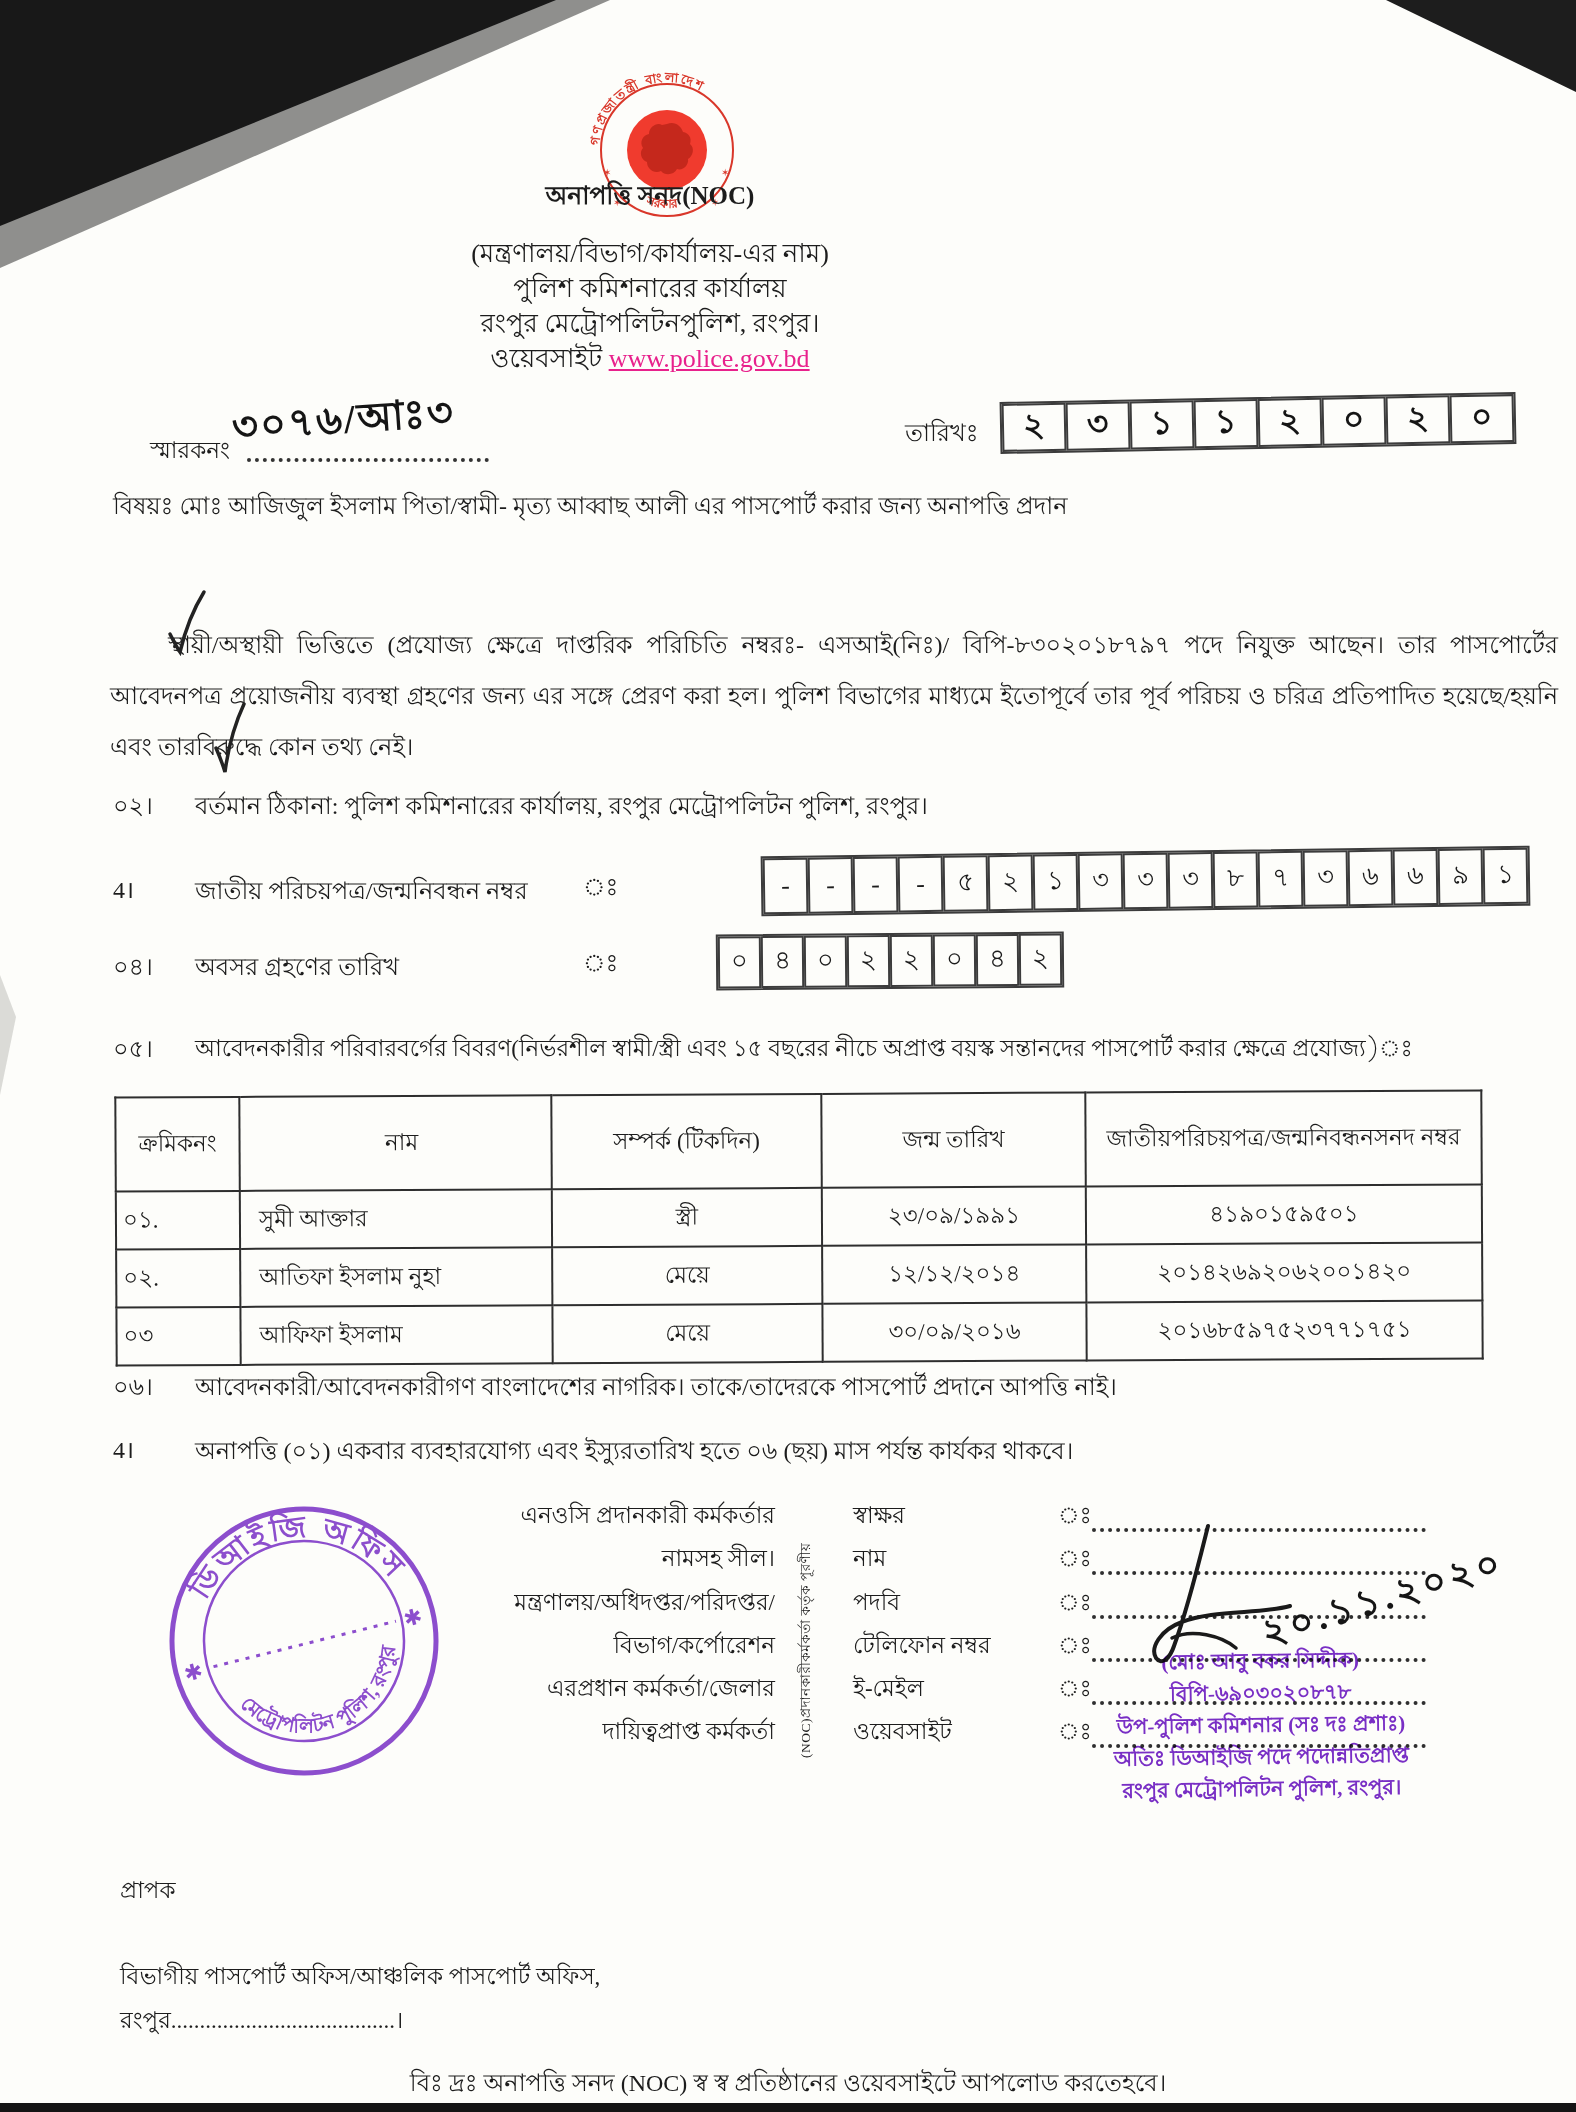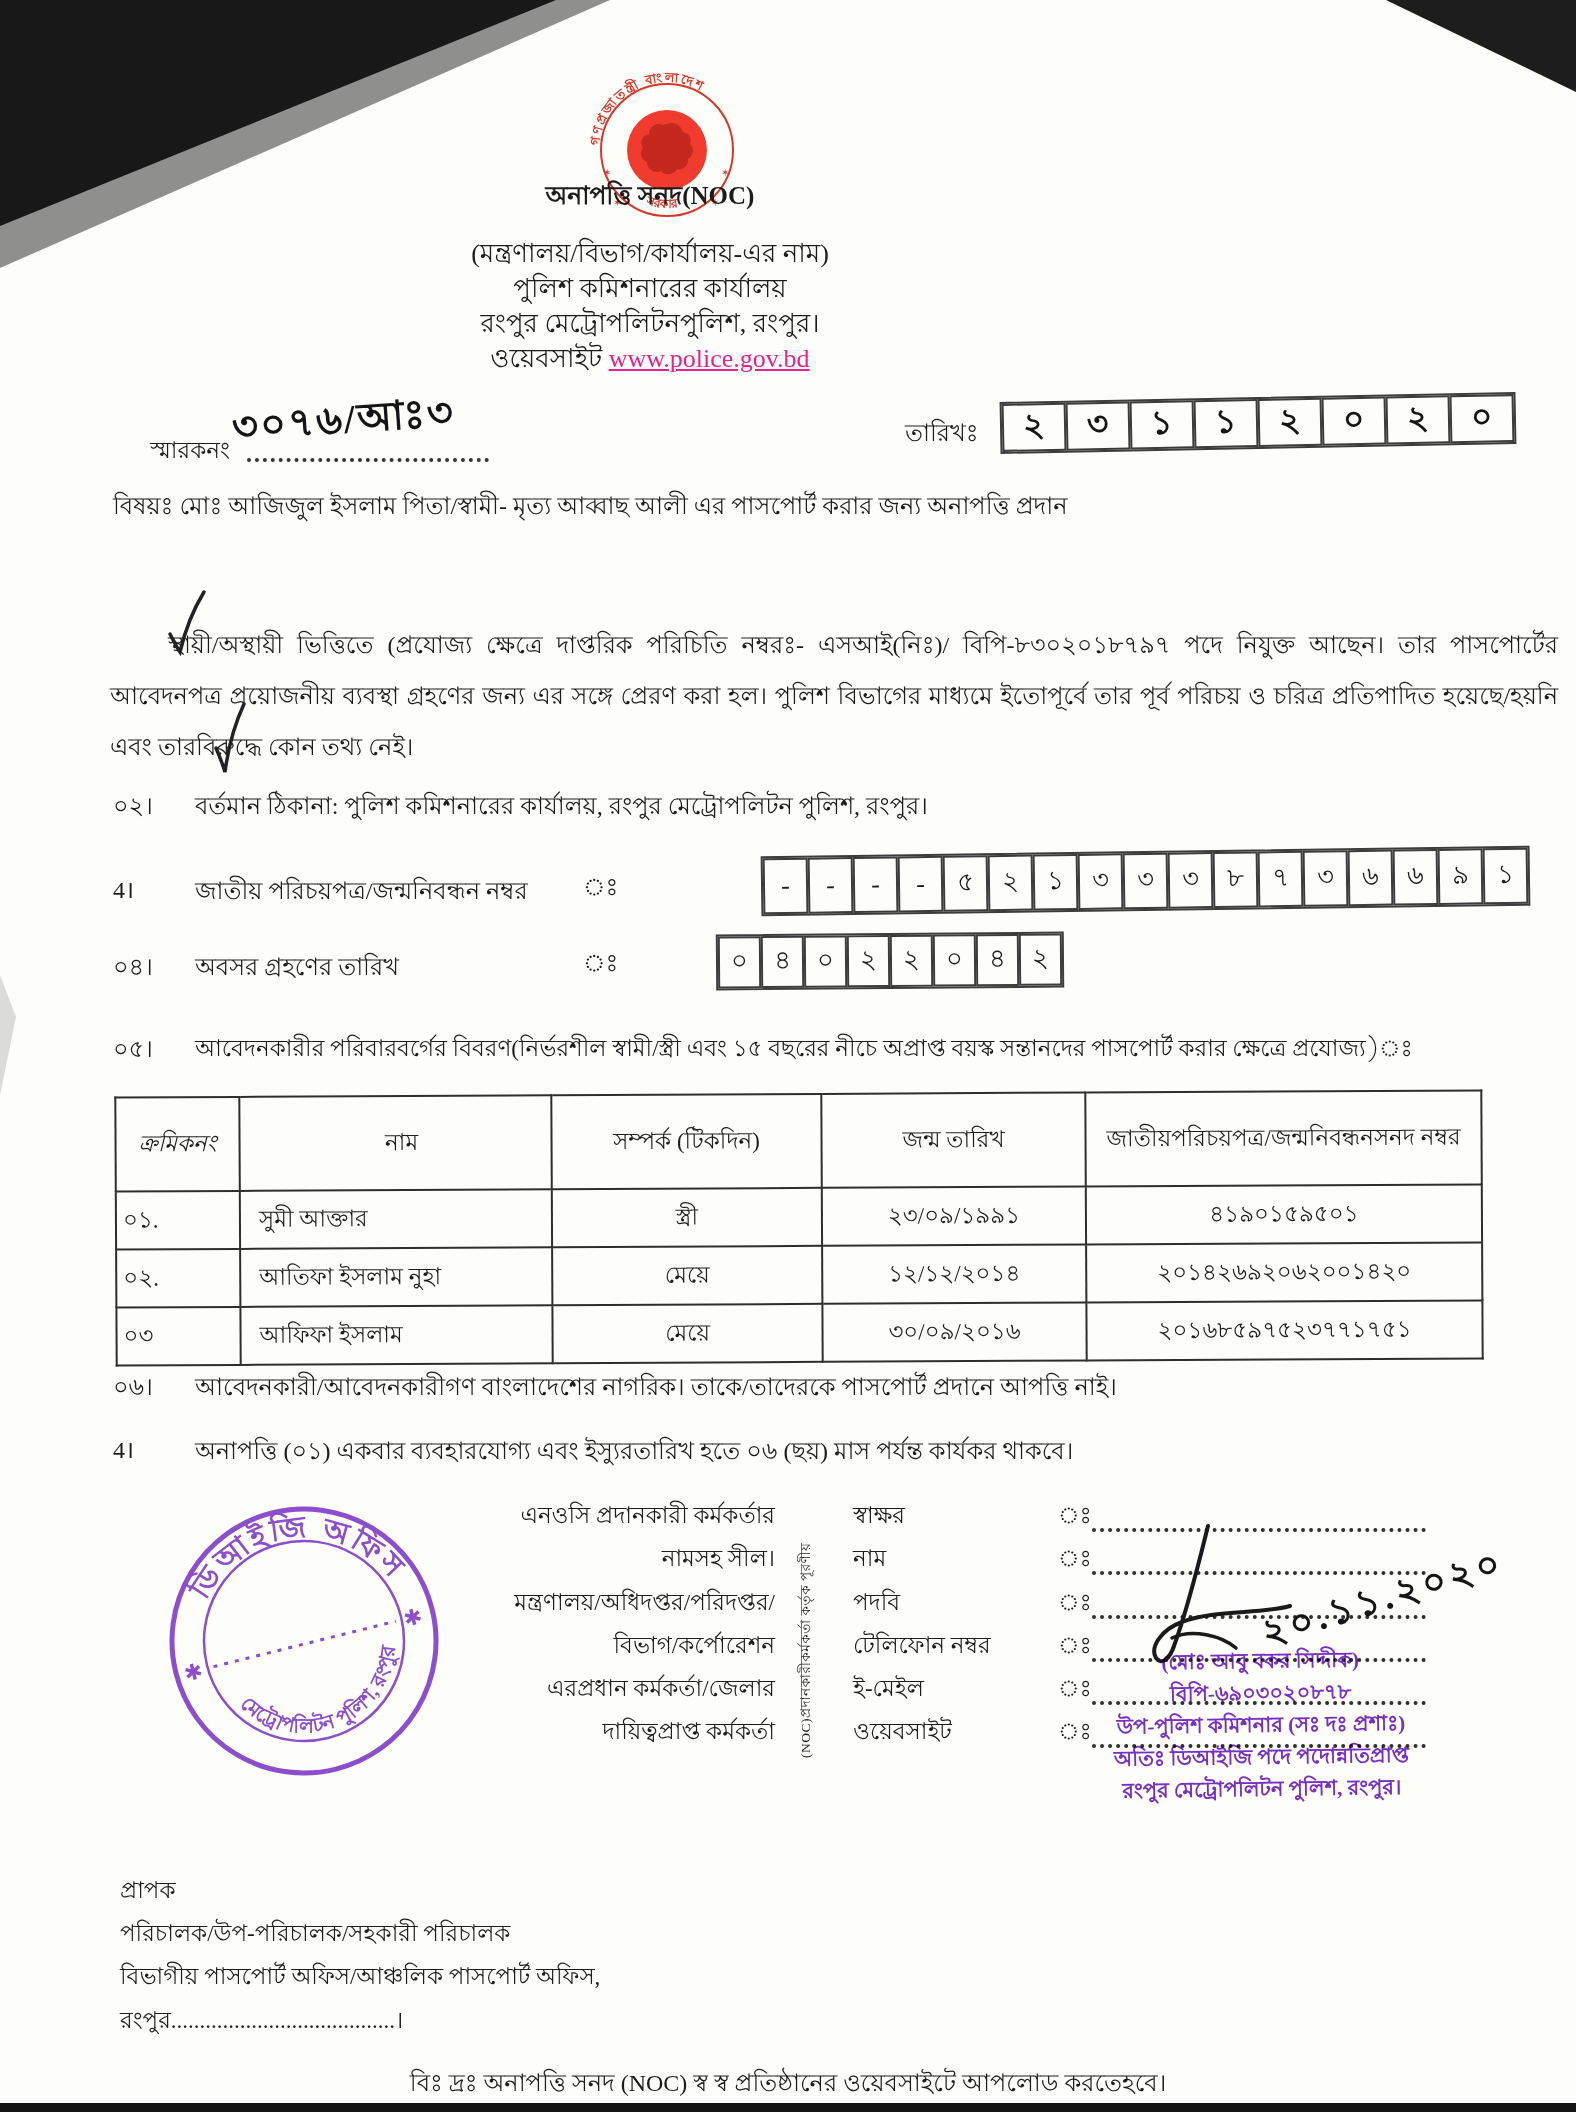--- a/index.html
+++ b/index.html
@@ -48,21 +48,21 @@
   #nid-boxes{left:763px;top:853px;transform:rotate(-0.8deg);outline:2px solid #3c3c3c;}
   #nid-boxes .cell{width:45px;height:56px;font-size:26px;}
   #retire-boxes{left:718px;top:935px;transform:rotate(-0.5deg);outline:2px solid #3c3c3c;}
   #retire-boxes .cell{width:43px;height:52px;font-size:26px;}
   
   #family-table{left:115px;top:1093px;border-collapse:collapse;transform:rotate(-0.3deg);}
   #family-table td,#family-table th{border:2.5px solid #2e2e2e;font-size:23px;font-weight:normal;
       padding:2px 6px;}
   #family-table th{height:88px;}
   #family-table td{height:52px;}
-  .col-sl{width:110px;font-style:italic;} .col-name{width:286px;text-align:left;padding-left:18px!important;}
+  .col-sl{width:110px;} .col-name{width:286px;text-align:left;padding-left:18px!important;}
   .col-rel{width:256px;text-align:center;} .col-dob{width:250px;text-align:center;}
   .col-nid{width:382px;text-align:center;}
   
   .sig-left{left:330px;width:445px;text-align:right;font-size:23px;white-space:nowrap;}
   .sig-right{left:853px;font-size:23px;white-space:nowrap;}
   .sig-colon{left:1058px;font-size:23px;}
   .sig-dots{left:1092px;width:334px;height:0;border-bottom:4px dotted #2f2f2f;}
   #vertical-note{left:795px;top:1758px;font-size:13.5px;white-space:nowrap;
       transform:rotate(-90deg);transform-origin:0 0;letter-spacing:.5px;}
   #hand-date{left:1258px;top:1568px;font-size:37px;transform:rotate(-17deg);
@@ -344,19 +344,18 @@
       <text font-size="20" fill="#7a2fc9" font-weight="bold">
         <textPath href="#stampArcBot" startOffset="8%">মেট্রোপলিটন পুলিশ, রংপুর</textPath>
       </text>
       <text x="22" y="160" font-size="22" fill="#7a2fc9">✱</text>
       <text x="248" y="160" font-size="22" fill="#7a2fc9">✱</text>
       <line x1="52" y1="152" x2="240" y2="152" stroke="#7a2fc9" stroke-width="3" stroke-dasharray="4 7"></line>
     </g>
   </svg>
 
   <div class="abs recip bn" style="top:1872px;">প্রাপক</div>
-  <div class="abs recip bn" style="top:1915px;">পরিচালক/উপ-পরিচালক/সহকারী পরিচালক</div>
   <div class="abs recip bn" style="top:1958px;">বিভাগীয় পাসপোর্ট অফিস/আঞ্চলিক পাসপোর্ট অফিস,</div>
   <div class="abs recip bn" style="top:2002px;">রংপুর.......................................।</div>
 
   <div class="abs bn" id="footer-note">বিঃ দ্রঃ অনাপত্তি সনদ (NOC) স্ব স্ব প্রতিষ্ঠানের ওয়েবসাইটে আপলোড করতেহবে।</div>
 
 </div>
 
 </body></html>

